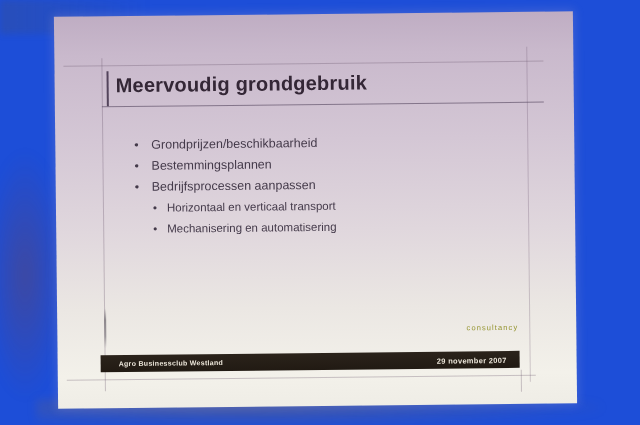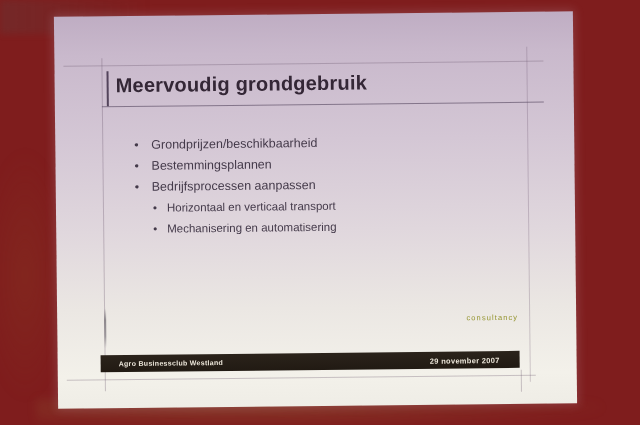--- a/index.html
+++ b/index.html
@@ -1,18 +1,18 @@
 <!DOCTYPE html>
 <html><head>
 <meta charset="utf-8">
 <style>
   html,body { margin:0; padding:0; background:#000; }
   .photo {
     position:relative; width:640px; height:425px; overflow:hidden;
-    background:#7f1d1d;
+    background:#1d4ed8;
     font-family:"Liberation Sans","DejaVu Sans",sans-serif;
   }
   
   .glow { position:absolute; pointer-events:none; }
   .glow-topleft { left:0; top:0; width:150px; height:34px;
     background:linear-gradient(90deg, rgba(80,80,80,0.22), rgba(0,0,0,0));
     filter:blur(3px); }
   .glow-left { left:-14px; top:150px; width:78px; height:250px;
     background:radial-gradient(closest-side, rgba(140,60,35,0.30), rgba(0,0,0,0));
     filter:blur(6px); }
@@ -55,27 +55,27 @@
   .fineprint { position:absolute; left:47px; top:292px; width:2px; height:40px;
     border-radius:1px;
     background:linear-gradient(180deg, rgba(60,60,60,0), rgba(70,65,75,0.55) 30%,
       rgba(90,85,95,0.50) 70%, rgba(60,60,60,0)); }
   
   .logo { position:absolute; right:58px; top:300px; text-align:right; }
   .logo-top { display:flex; align-items:flex-end; justify-content:flex-end; gap:6px; }
   .logo-name { font-size:17px; font-weight:400; letter-spacing:0.8px; color:#8f8f8f;
     line-height:26px; }
   .logo-arch { width:24px; height:27px; display:block; }
-  .logo-tagline { font-size:7.5px; letter-spacing:1.1px; color:#94942f; margin-top:1px; }
+  .logo-tagline { font-size:7.5px; letter-spacing:1.1px; color:#94942f; margin-top:11px; }
   
   .footerbar { position:absolute; left:43px; top:339px; width:419px; height:17px;
     background:linear-gradient(180deg, #2b231b, #211a13); }
   .footer-left { position:absolute; left:18px; top:5px; font-size:7px; font-weight:bold;
     letter-spacing:0.3px; color:#ece6da; }
-  .footer-right { position:absolute; right:20px; top:5px; font-size:7.5px; font-weight:bold;
+  .footer-right { position:absolute; right:13px; top:5px; font-size:7.5px; font-weight:bold;
     letter-spacing:0.3px; color:#ece6da; }
 </style>
 </head>
 <body>
 
 <div class="photo">
 
   <div class="glow glow-topleft"></div>
   <div class="glow glow-left"></div>
   <div class="glow glow-bottom"></div>

